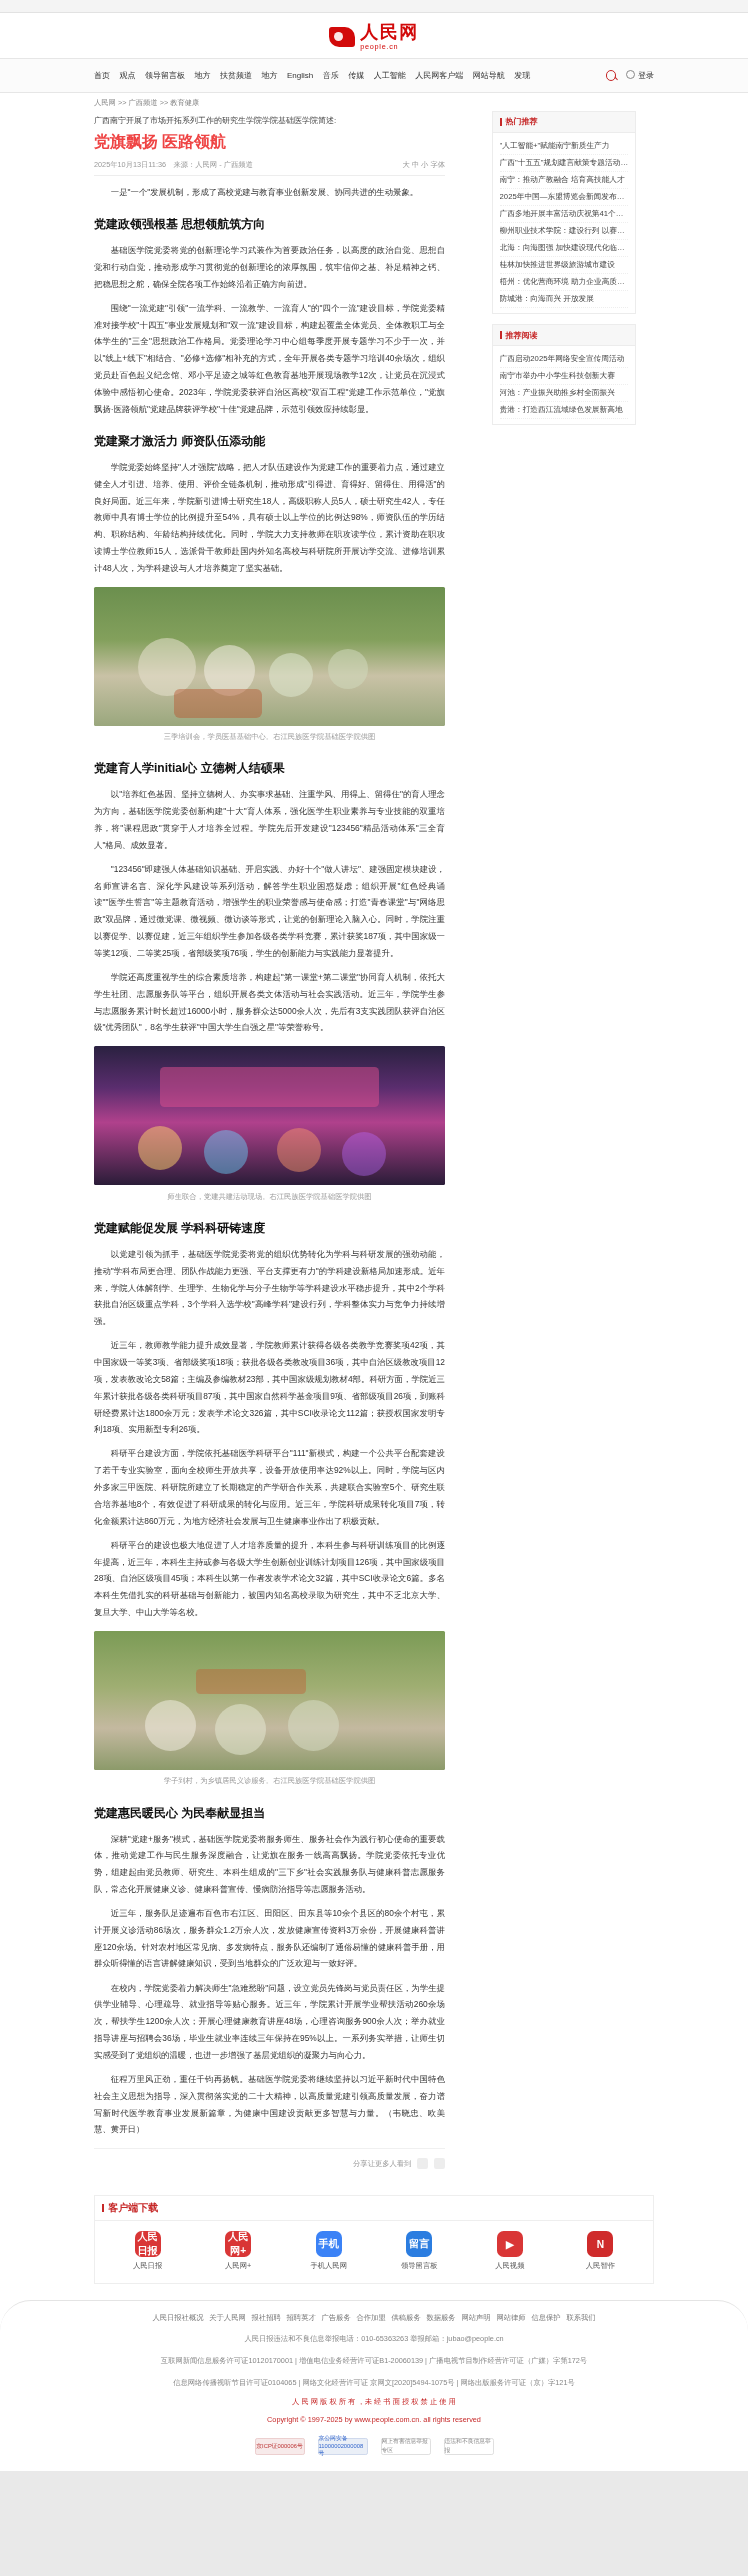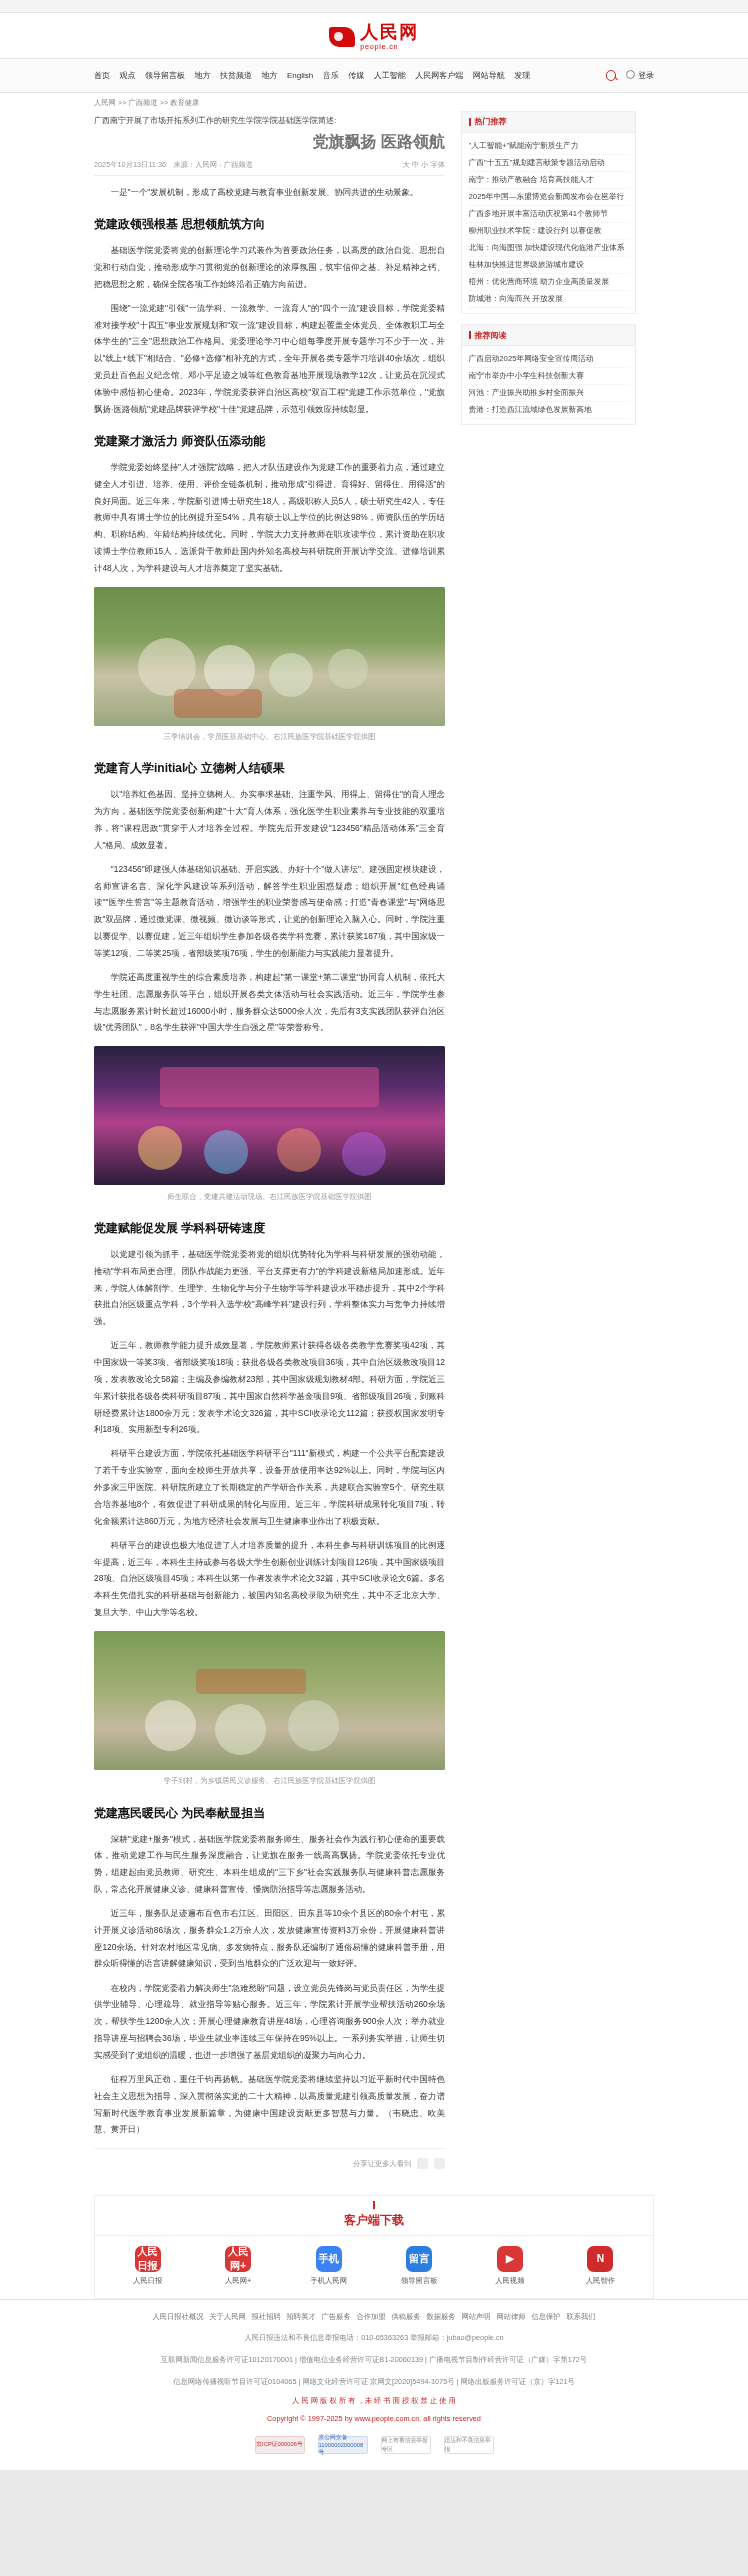--- a/index.html
+++ b/index.html
@@ -45,21 +45,21 @@
   .nav-login .av { width:9.5px; height:9.5px; border-radius:50%; border:1px solid #888; }
 
   
   .crumb { padding:5.1px 94px 2.9px; font-size:7.3px; color:#888; }
   .content { display:flex; padding:0 94px 0; gap:16px; align-items:flex-start; }
   .main { width:351px; }
   .aside { width:175px; }
 
   .kicker { font-size:8px; color:#444; margin:4.4px 0 4.4px; }
   h1.title { font-size:16px; line-height:1.35; margin:2.9px 0 7.3px; font-weight:bold;
-             font-family:Liberation Sans, sans-serif; color:#737373;text-align:right; }
+             font-family:Liberation Serif, serif; color:#ef4444; }
   .meta { font-size:7.3px; color:#999; border-bottom:0.7px solid #ededed;
           padding-bottom:5.8px; display:flex; align-items:center; gap:7.3px; }
   .meta .right { margin-left:auto; color:#999; }
 
   .article { font-size:8.4px; line-height:2.0; color:#333; padding-top:7.3px; }
   .article p { margin:0 0 7.3px; text-indent:2em; text-align:justify; }
   .article h3 { font-size:12px; margin:11.7px 0 5.8px; font-weight:bold; color:#111; }
 
   figure { margin:10.2px 0 11.7px; text-align:center; }
   .photo { width:100%; height:139px; border-radius:1.5px; position:relative; overflow:hidden; }
@@ -68,45 +68,45 @@
   .photo.p3 { background:linear-gradient(180deg,#7b9b56 0%,#9fae72 40%,#c4b9a0 70%,#8c9a6a 100%); }
   .photo .blob { position:absolute; border-radius:50%; opacity:.55; }
   figcaption { font-size:7.3px; color:#999; margin-top:4.4px; }
 
   .share-row { display:flex; justify-content:flex-end; gap:5.8px; align-items:center;
                font-size:7.3px; color:#999; padding:7.3px 0 4.4px; border-top:0.7px solid #f0f0f0;
                margin-top:10.2px; }
   .share-ico { width:11px; height:11px; border-radius:2.2px; background:#ededed; }
 
   
-  .aside-box { border:0.7px solid #ececec; background:#fff; }
+  .aside-box { border:0.7px solid #ececec; background:#fff;margin-left:31px; }
   .aside-head { background:#f7f7f7; border-bottom:0.7px solid #ececec; padding:4.4px 6.6px;
                 font-size:8px; font-weight:bold; color:#c62828; display:flex; align-items:center; gap:3.7px;}
   .aside-head .bar { width:2.2px; height:8px; background:#c62828; display:inline-block; }
   .aside-list { padding:5.1px 6.6px; }
   .aside-list li { list-style:none; font-size:7.7px; line-height:1.9; color:#444;
                    border-bottom:0.7px dotted #eee; padding:0.7px 0; overflow:hidden;
                    white-space:nowrap; text-overflow:ellipsis; }
   .aside-list { margin:0; padding-left:6.6px; }
   .aside-gap { height:10.2px; }
 
   
   .apps { margin:19px 94px 0; border:0.7px solid #eee; }
-  .apps-head { padding:5.1px 7.3px; font-size:12px; font-weight:bold; color:#c62828;
-               border-bottom:0.7px solid #eee; display:flex; align-items:center; gap:3.7px;flex-direction:column;}
+  .apps-head { padding:5.1px 7.3px; font-size:10px; font-weight:bold; color:#c62828;
+               border-bottom:0.7px solid #eee; display:flex; align-items:center; gap:3.7px;}
   .apps-head .bar { width:2.2px; height:8px; background:#c62828; display:inline-block; }
   .apps-grid { display:flex; padding:10.2px 7.3px 11.7px; gap:0; }
   .app { flex:1; text-align:center; font-size:7.3px; color:#555; }
   .app .ic { width:26px; height:26px; border-radius:6.6px; margin:0 auto 4.4px;
              display:flex; align-items:center; justify-content:center; color:#fff;
              font-size:10.2px; font-weight:bold; }
 
   
-  .footer { margin-top:0; border-top:0.7px solid #e4e4e4; background:#fff; padding:10.2px 94px 0;
-            font-size:7.3px; color:#777; }
+  .footer { margin-top:16px; border-top:0.7px solid #e4e4e4; background:#fff; padding:10.2px 94px 0;
+            font-size:7.3px; color:#777;border-radius:31px; }
   .flinks { display:flex; flex-wrap:wrap; gap:4.4px 5.8px; justify-content:center; line-height:1.9; }
   .flinks span { white-space:nowrap; }
   .fcenter { text-align:center; line-height:2.0; margin-top:7.3px; color:#888; }
   .fcopy { text-align:center; color:#c62828; line-height:1.9; margin-top:4.4px; }
   .fbadges { display:flex; justify-content:center; gap:13px; padding:10.2px 0 16px; }
   .badge { width:50px; height:17.5px; border:0.7px solid #e0e0e0; border-radius:2.2px;
            display:flex; align-items:center; justify-content:center; font-size:5.8px; color:#888; }
   .badge.red { background:#f7eaea; color:#b33; border-color:#eccfcf; }
   .badge.blue { background:#eaeff7; color:#36c; border-color:#cfd9ec; }
 </style>

